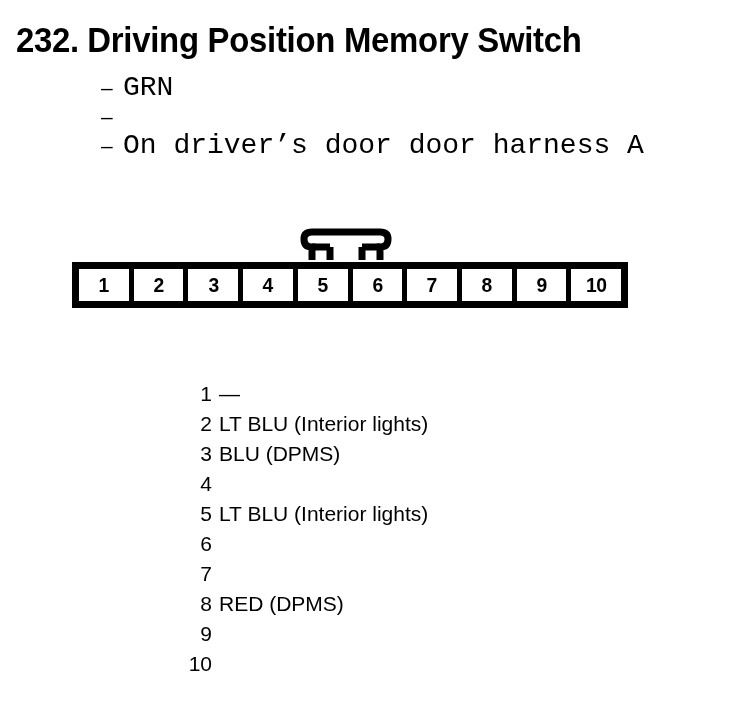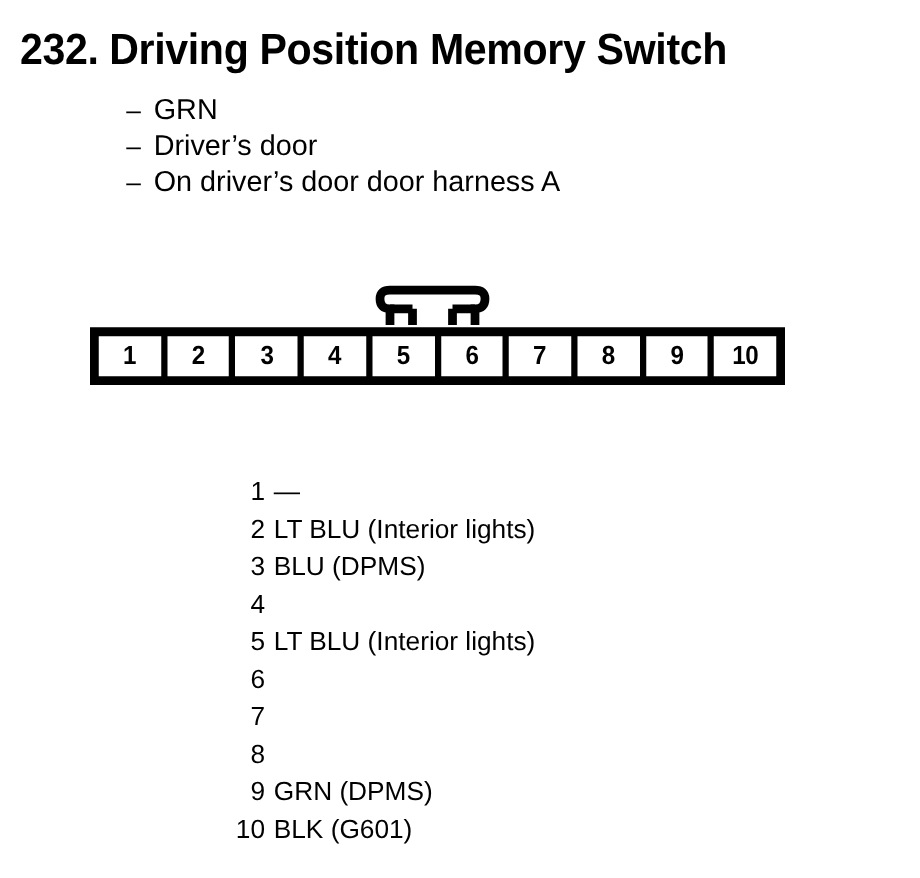--- a/index.html
+++ b/index.html
@@ -43,21 +43,21 @@
     align-items: baseline;
     font-size: 21px;
     white-space: nowrap;
     height: 29px;
   }
   .bullet-dash {
     width: 22px;
     flex: 0 0 22px;
     font-size: 21px;
   }
-  .bullet-text { font-size: 23px; }
+  .bullet-text { font-size: 28px; font-family: Liberation Mono, monospace; }
 
   
   .connector-wrap {
     position: absolute;
     left: 72px;
     top: 228px;
     width: 560px;
     height: 84px;
   }
   .latch {
@@ -126,21 +126,20 @@
   <span class="num">232.</span><span>Driving Position Memory Switch</span>
 </div>
 
 <div class="bullets">
   <div class="bullet-row">
     <span class="bullet-dash">–</span>
     <span class="bullet-text">GRN</span>
   </div>
   <div class="bullet-row">
     <span class="bullet-dash">–</span>
-    <span class="bullet-text">Driver’s door</span>
   </div>
   <div class="bullet-row">
     <span class="bullet-dash">–</span>
     <span class="bullet-text">On driver’s door door harness A</span>
   </div>
 </div>
 
 <div class="connector-wrap">
 
   <div class="latch">
@@ -207,22 +206,21 @@
     <span class="legend-desc">LT BLU (Interior lights)</span>
   </div>
   <div class="legend-row">
     <span class="legend-num">6</span>
   </div>
   <div class="legend-row">
     <span class="legend-num">7</span>
   </div>
   <div class="legend-row">
     <span class="legend-num">8</span>
+    <span class="legend-desc">RED (DPMS)</span>
   </div>
   <div class="legend-row">
     <span class="legend-num">9</span>
-    <span class="legend-desc">GRN (DPMS)</span>
   </div>
   <div class="legend-row">
     <span class="legend-num">10</span>
-    <span class="legend-desc">BLK (G601)</span>
   </div>
 </div>
 
 </body></html>

